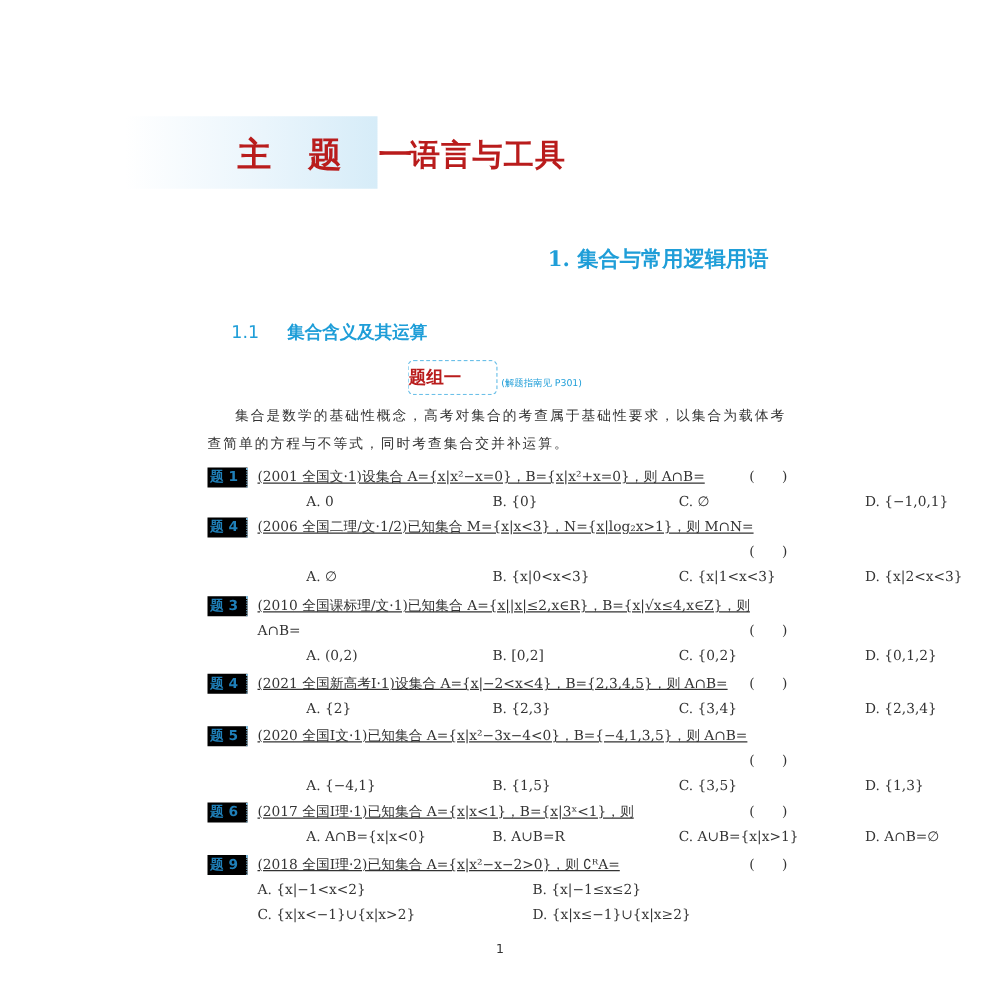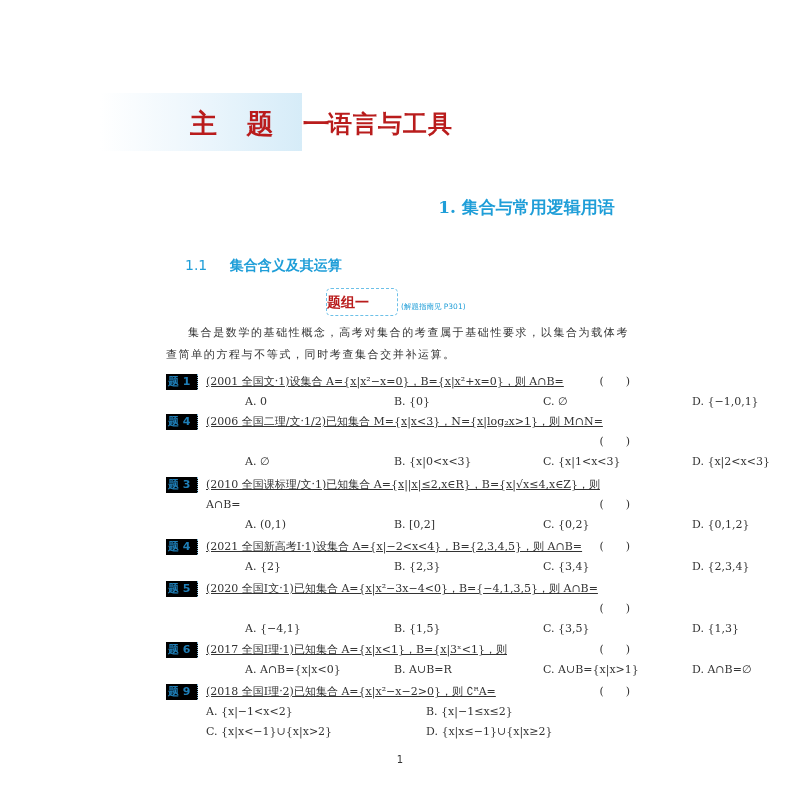--- a/index.html
+++ b/index.html
@@ -80,21 +80,21 @@
 
 <div class="q" style="top:475px">
   <div class="q-line">
     <span class="q-label">题 3</span><span class="q-stem">(2010 全国课标理/文·1)已知集合 A={x||x|≤2,x∈R}，B={x|√x≤4,x∈Z}，则</span>
   </div>
   <div class="q-line opts">
     <span>A∩B=</span>
     <span class="paren">(　　)</span>
   </div>
   <div class="q-line opts">
-    <span class="opt">A. (0,1)</span><span class="opt">B. [0,2]</span><span class="opt">C. {0,2}</span><span class="opt">D. {0,1,2}</span>
+    <span class="opt">A. (0,2)</span><span class="opt">B. [0,2]</span><span class="opt">C. {0,2}</span><span class="opt">D. {0,1,2}</span>
   </div>
 </div>
 
 <div class="q" style="top:537px">
   <div class="q-line">
     <span class="q-label">题 4</span><span class="q-stem">(2021 全国新高考Ⅰ·1)设集合 A={x|−2&lt;x&lt;4}，B={2,3,4,5}，则 A∩B=</span>
     <span class="paren">(　　)</span>
   </div>
   <div class="q-line opts">
     <span class="opt">A. {2}</span><span class="opt">B. {2,3}</span><span class="opt">C. {3,4}</span><span class="opt">D. {2,3,4}</span>

